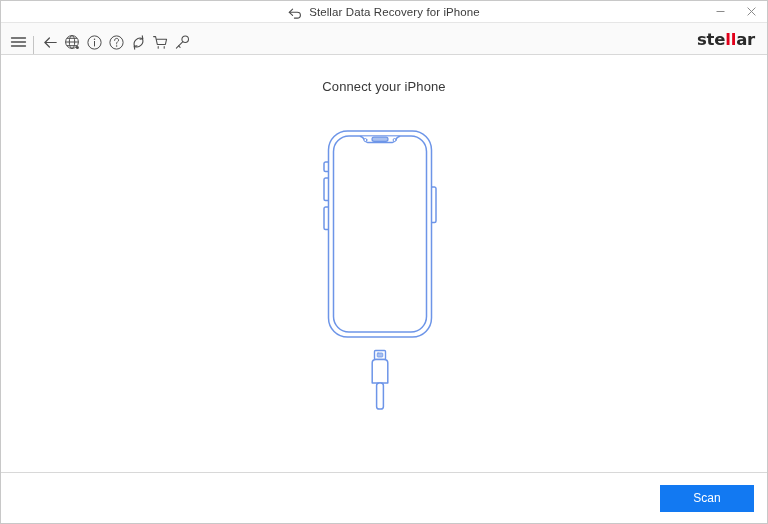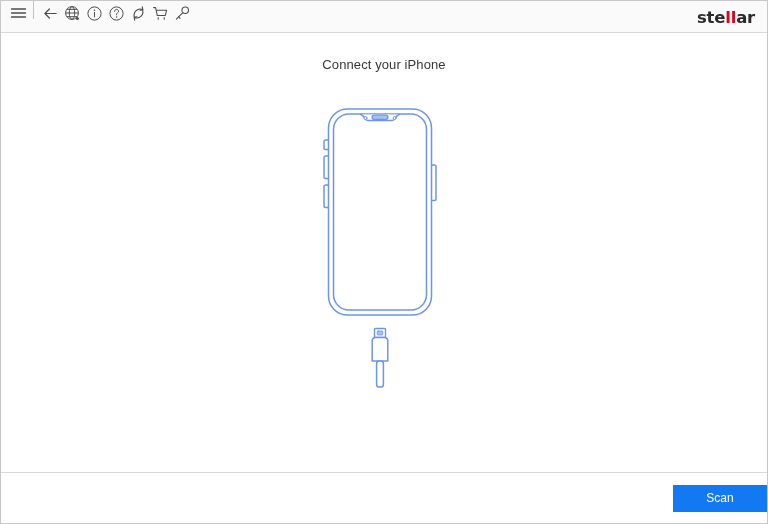--- a/index.html
+++ b/index.html
@@ -76,21 +76,21 @@
   .win-btn svg { display: block; }
 
   
   #toolbar {
     position: relative;
     height: 32px;
     flex: 0 0 32px;
     background: #fafafa;
     border-bottom: 1px solid #d8d8d8;
     display: flex;
-    align-items: flex-start;
+    align-items: flex-end;
     padding: 0 0 0 6px;
     box-sizing: border-box;
   }
   .tb-icon {
     width: 22px;
     height: 24px;
     display: flex;
     align-items: center;
     justify-content: center;
     color: #4d4d4d;
@@ -142,20 +142,21 @@
 
   
   #footer {
     flex: 0 0 51px;
     height: 51px;
     border-top: 1px solid #d8d8d8;
     background: #ffffff;
     display: flex;
     align-items: center;
     justify-content: flex-end;
+    padding-right: 13px;
     box-sizing: border-box;
   }
   #scan-button {
     width: 94px;
     height: 27px;
     background: #1279f2;
     color: #ffffff;
     font-size: 12px;
     border: none;
     display: flex;
@@ -164,20 +165,44 @@
     cursor: default;
     font-family: "Liberation Sans", sans-serif;
     padding: 0;
   }
 </style>
 </head>
 <body>
 
 <div id="app-window">
 
+  <div id="title-bar">
+    <div id="title-center">
+      <span id="title-back-icon">
+        <svg width="14" height="12" viewBox="0 0 14 12" fill="none" stroke="#4a4a4a" stroke-width="1.1" stroke-linecap="round" stroke-linejoin="round">
+          <path d="M4.6 1.2 L1.3 4.3 L4.6 7.4"></path>
+          <path d="M1.3 4.3 H9.2 C11.2 4.3 12.4 5.6 12.4 7.2 C12.4 8.8 11.2 10.1 9.2 10.1 H6.4"></path>
+        </svg>
+      </span>
+      <span id="title-text">Stellar Data Recovery for iPhone</span>
+    </div>
+
+    <div class="win-btns">
+      <div class="win-btn">
+        <svg width="11" height="11" viewBox="0 0 11 11">
+          <path d="M1.5 5.5 H9.5" stroke="#8a8a8a" stroke-width="1"></path>
+        </svg>
+      </div>
+      <div class="win-btn">
+        <svg width="11" height="11" viewBox="0 0 11 11">
+          <path d="M1.6 1.6 L9.4 9.4 M9.4 1.6 L1.6 9.4" stroke="#8a8a8a" stroke-width="1"></path>
+        </svg>
+      </div>
+    </div>
+  </div>
 
   <div id="toolbar">
 
     <div class="tb-icon">
       <svg width="17" height="14" viewBox="0 0 17 14" stroke="#4d4d4d" stroke-width="1.3" stroke-linecap="round">
         <path d="M1.5 3 H15.5 M1.5 7 H15.5 M1.5 11 H15.5"></path>
       </svg>
     </div>
 
     <div id="toolbar-divider"></div>

